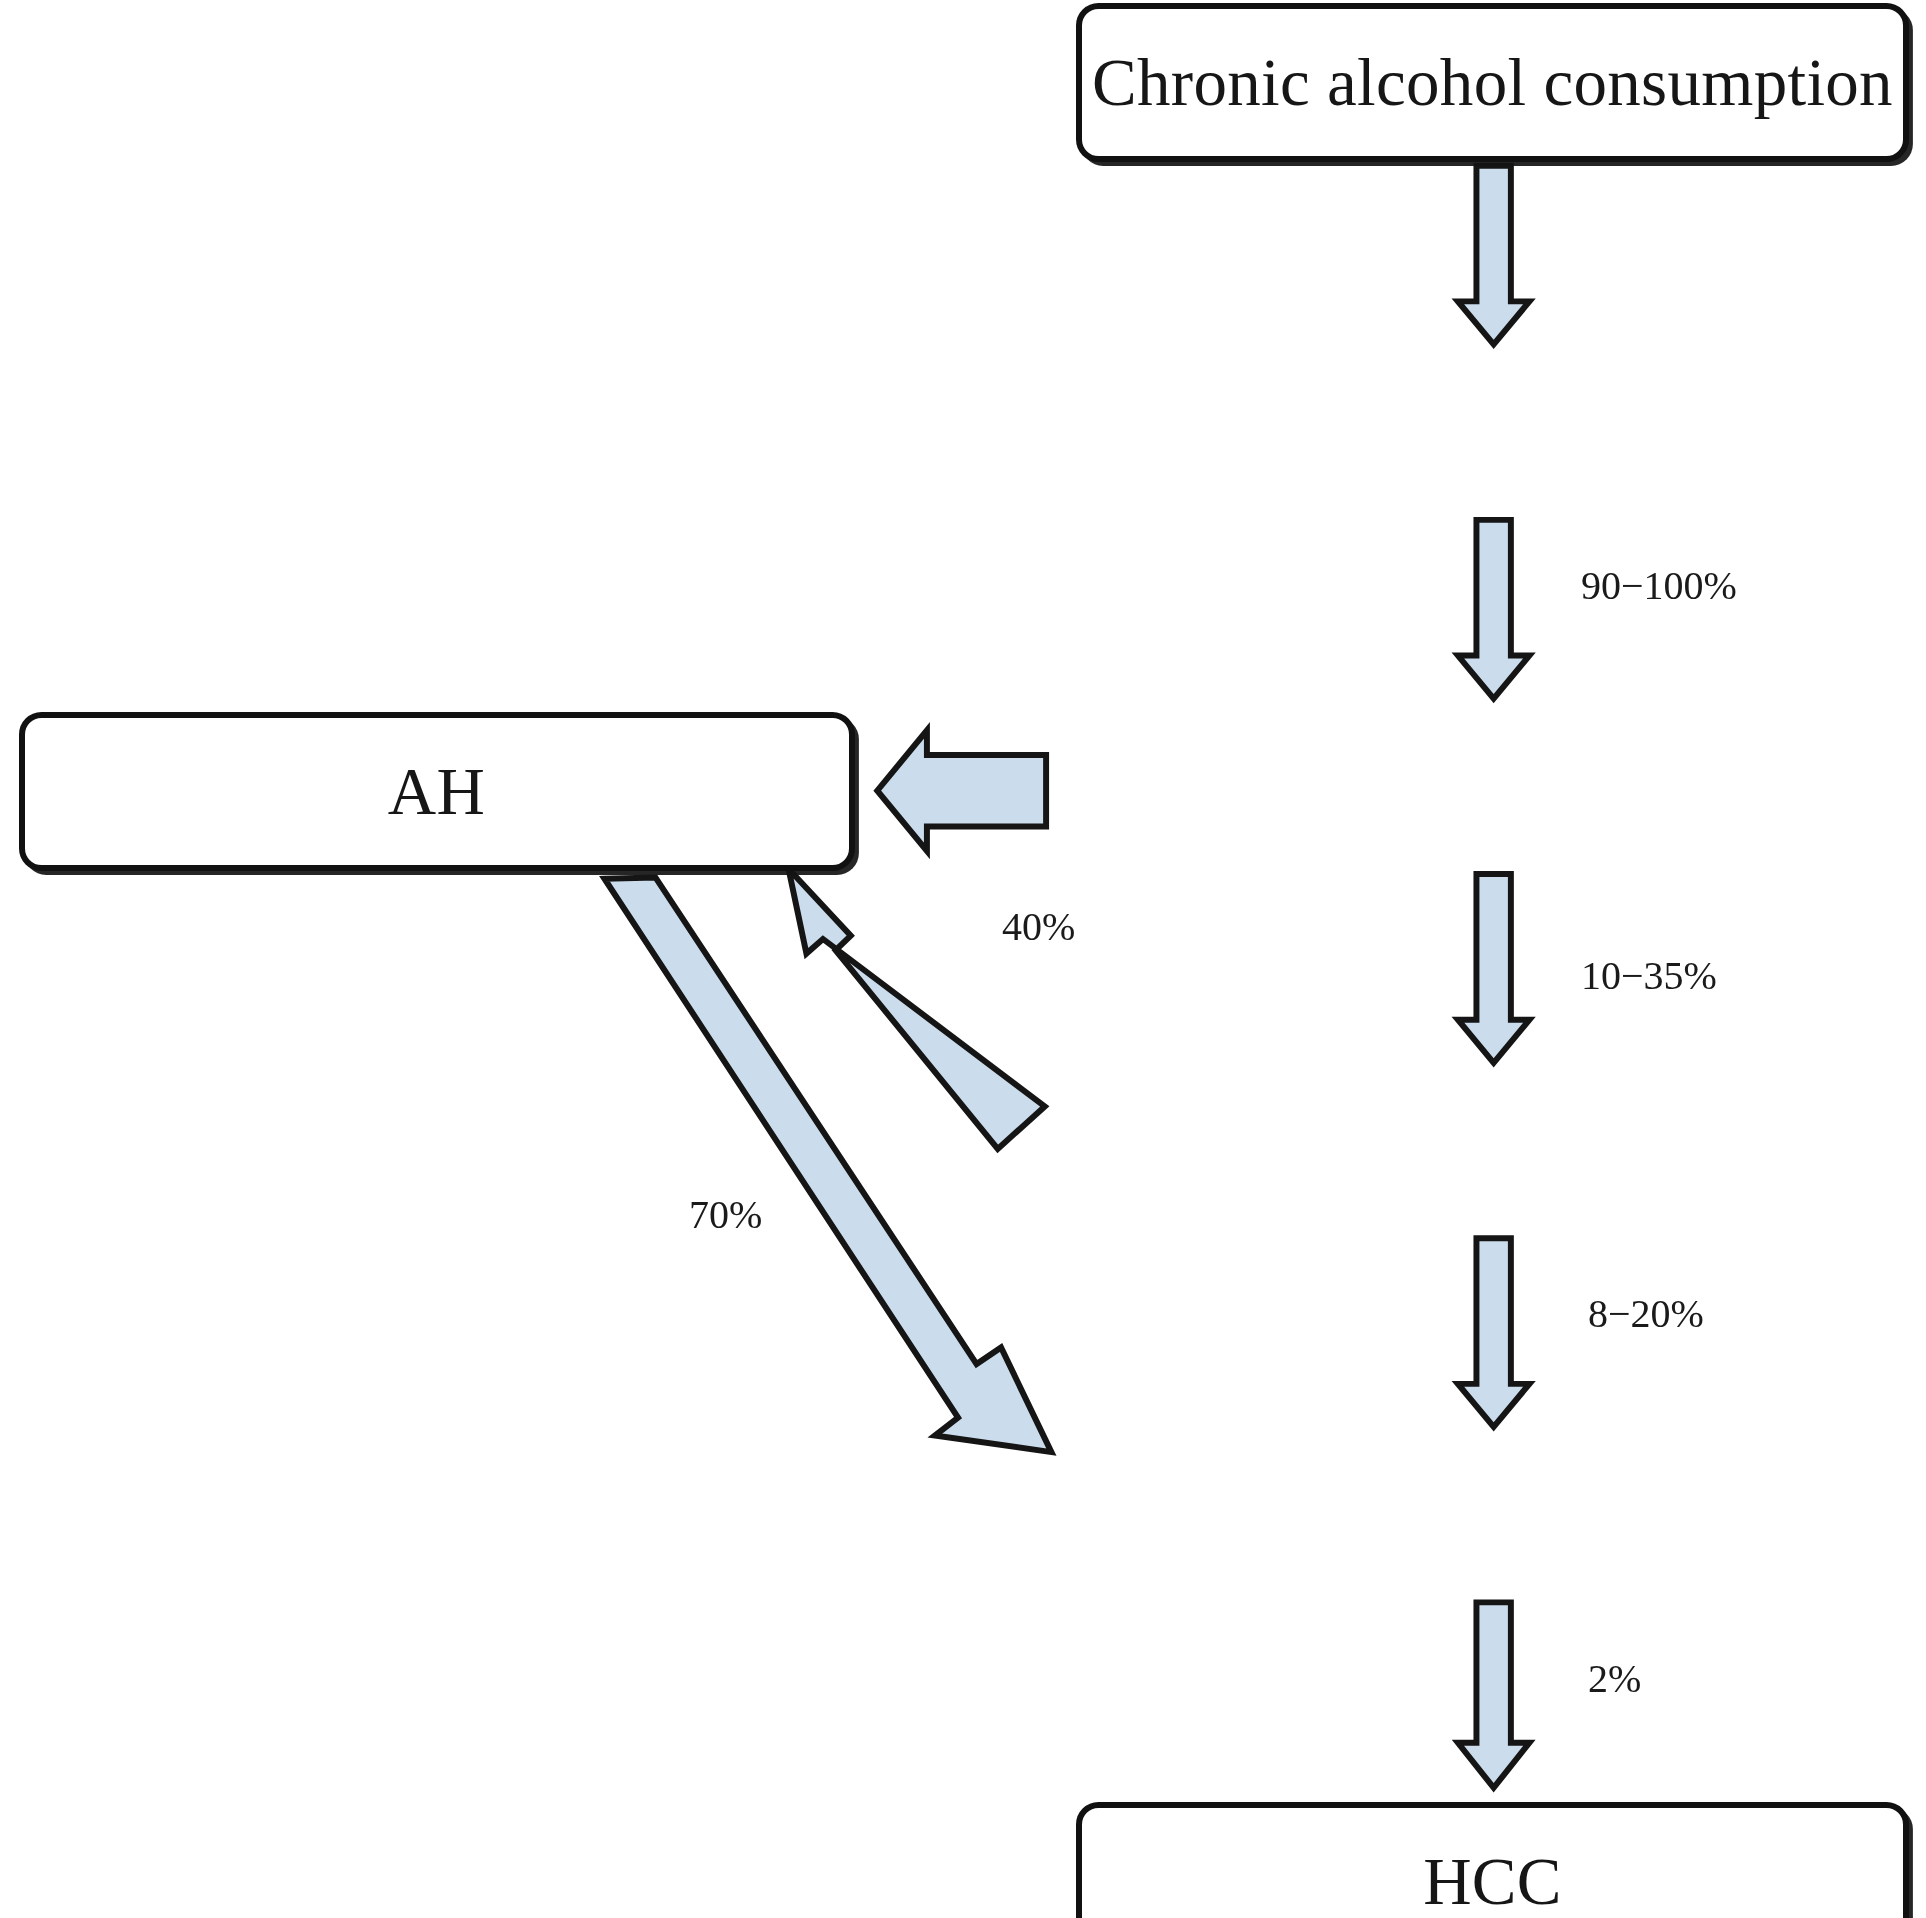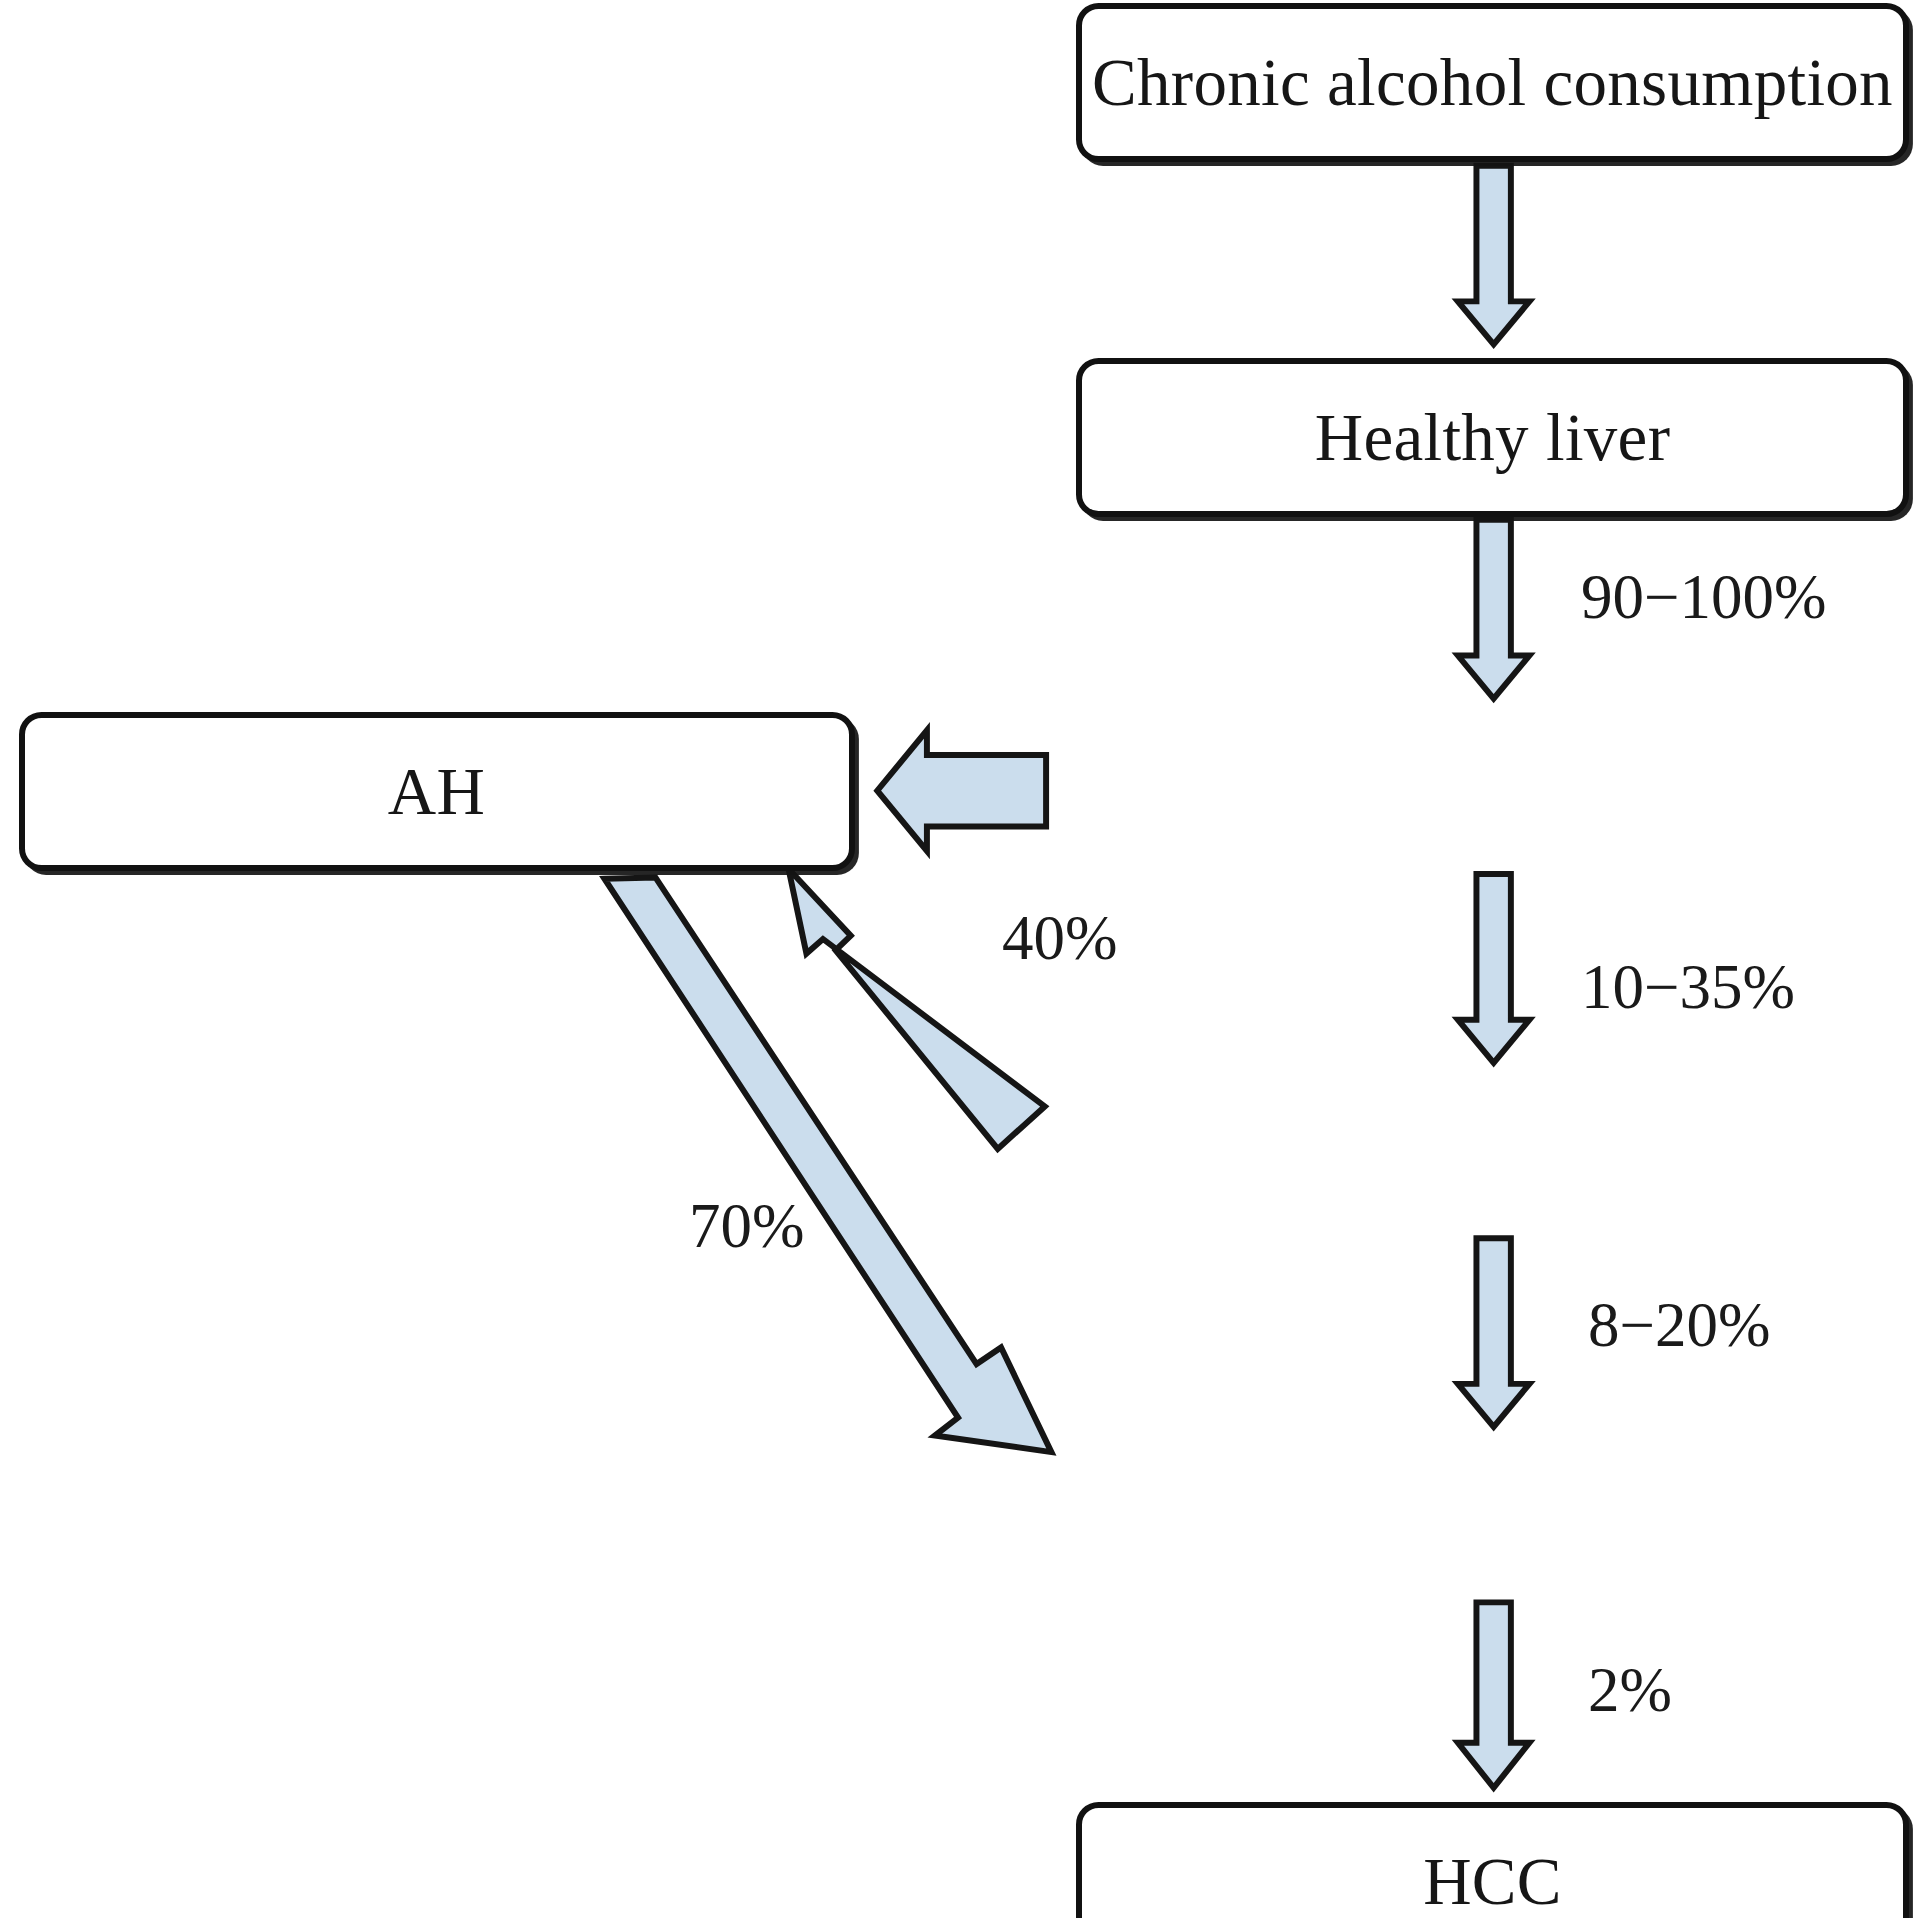--- a/index.html
+++ b/index.html
@@ -31,21 +31,21 @@
   .node-label {
     font-size: 67px;
     line-height: 1;
     color: #161616;
     letter-spacing: 0.3px;
     white-space: nowrap;
     font-family: "Liberation Serif", "DejaVu Serif", serif;
   }
   .edge-label {
     position: absolute;
-    font-size: 63px;
+    font-size: 40px;
     line-height: 1;
     color: #1a1a1a;
     white-space: nowrap;
     font-family: "Liberation Serif", "DejaVu Serif", serif;
   }
   .arrow-layer {
     position: absolute;
     left: 0;
     top: 0;
     width: 1926px;
@@ -79,23 +79,20 @@
 
     <polygon class="ar" points="2230,1870 2282,1870 2282,2090 2310,2090 2256,2155 2202,2090 2230,2090"></polygon>
 
     <polygon class="ar" points="2230,2420 2282,2420 2282,2632 2310,2632 2256,2700 2202,2632 2230,2632"></polygon>
   </svg>
 
   <div class="node-box" style="left:1076px; top:3.3px; width:833px; height:159px;">
     <span class="node-label">Chronic alcohol consumption</span>
   </div>
 
-  <div class="node-box" style="left:1076px; top:358px; width:833px; height:159px;">
-    <span class="node-label">Healthy liver</span>
-  </div>
 
 
   <div class="node-box" style="left:18.5px; top:712px; width:836px; height:159px;">
     <span class="node-label">AH</span>
   </div>
 
 
 
   <div class="node-box" style="left:1076px; top:1802px; width:833px; height:159px;">
     <span class="node-label">HCC</span>

